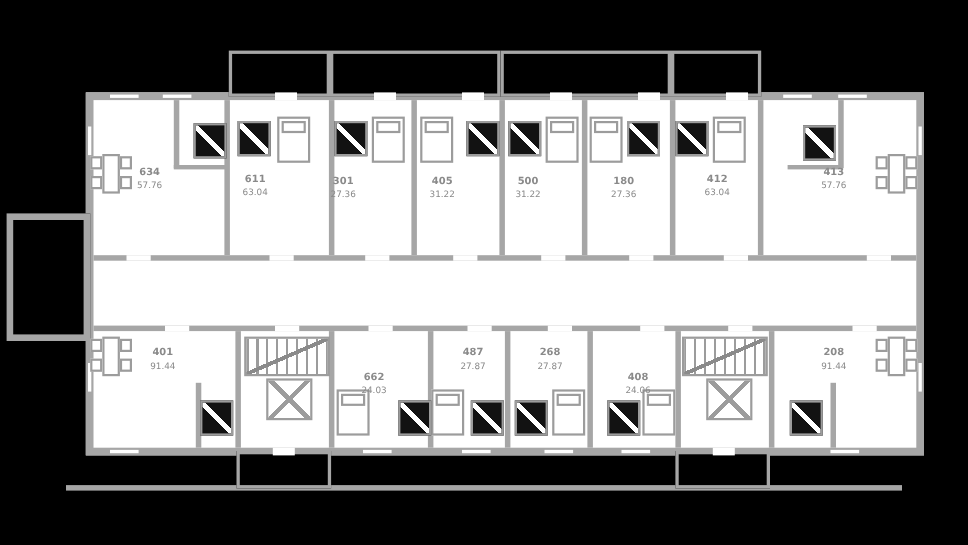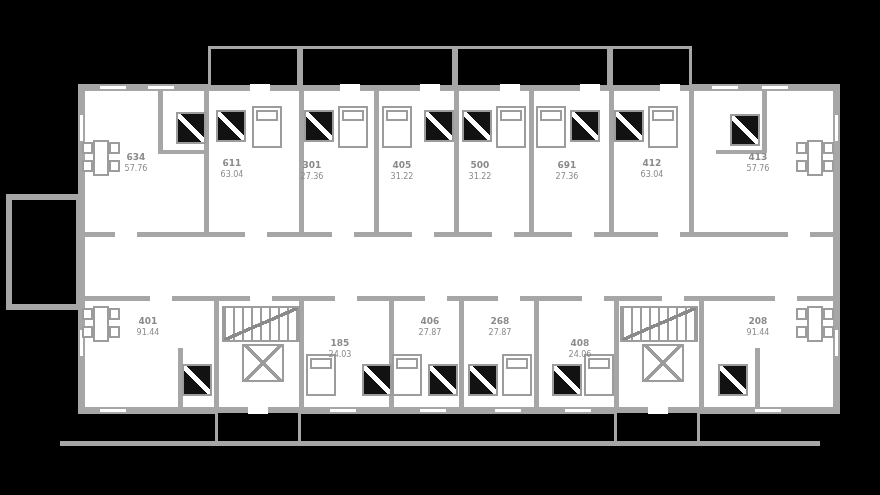--- a/index.html
+++ b/index.html
@@ -217,42 +217,42 @@
   </div>
   <div class="label" style="left:370px;top:160px">
     <div class="num">405</div>
     <div class="area">31.22</div>
   </div>
   <div class="label" style="left:448px;top:160px">
     <div class="num">500</div>
     <div class="area">31.22</div>
   </div>
   <div class="label" style="left:535px;top:160px">
-    <div class="num">691</div>
+    <div class="num">180</div>
     <div class="area">27.36</div>
   </div>
   <div class="label" style="left:620px;top:158px">
     <div class="num">412</div>
     <div class="area">63.04</div>
   </div>
   <div class="label" style="left:726px;top:152px">
     <div class="num">413</div>
     <div class="area">57.76</div>
   </div>
 
   <div class="label" style="left:116px;top:316px">
     <div class="num">401</div>
     <div class="area">91.44</div>
   </div>
   <div class="label" style="left:308px;top:338px">
-    <div class="num">185</div>
+    <div class="num">662</div>
     <div class="area">24.03</div>
   </div>
   <div class="label" style="left:398px;top:316px">
-    <div class="num">406</div>
+    <div class="num">487</div>
     <div class="area">27.87</div>
   </div>
   <div class="label" style="left:468px;top:316px">
     <div class="num">268</div>
     <div class="area">27.87</div>
   </div>
   <div class="label" style="left:548px;top:338px">
     <div class="num">408</div>
     <div class="area">24.06</div>
   </div>

